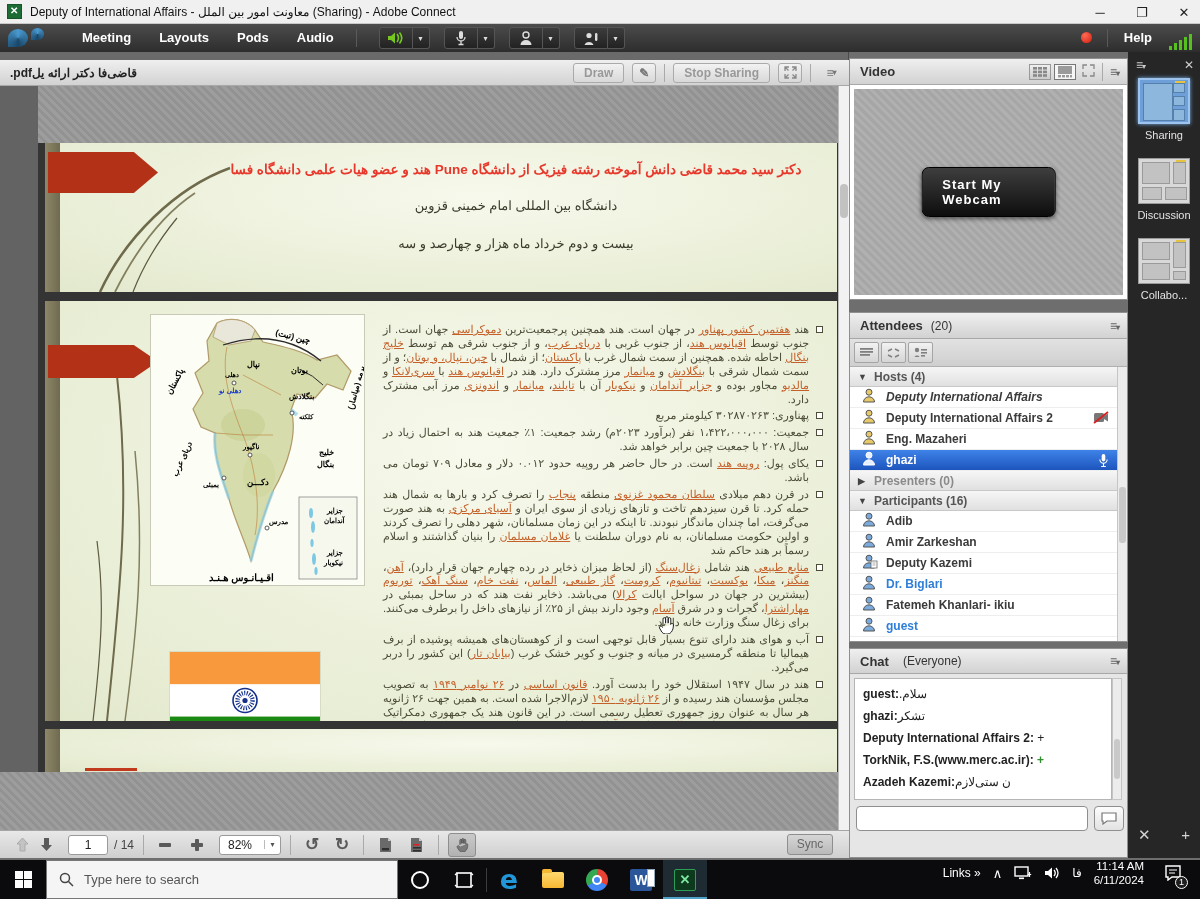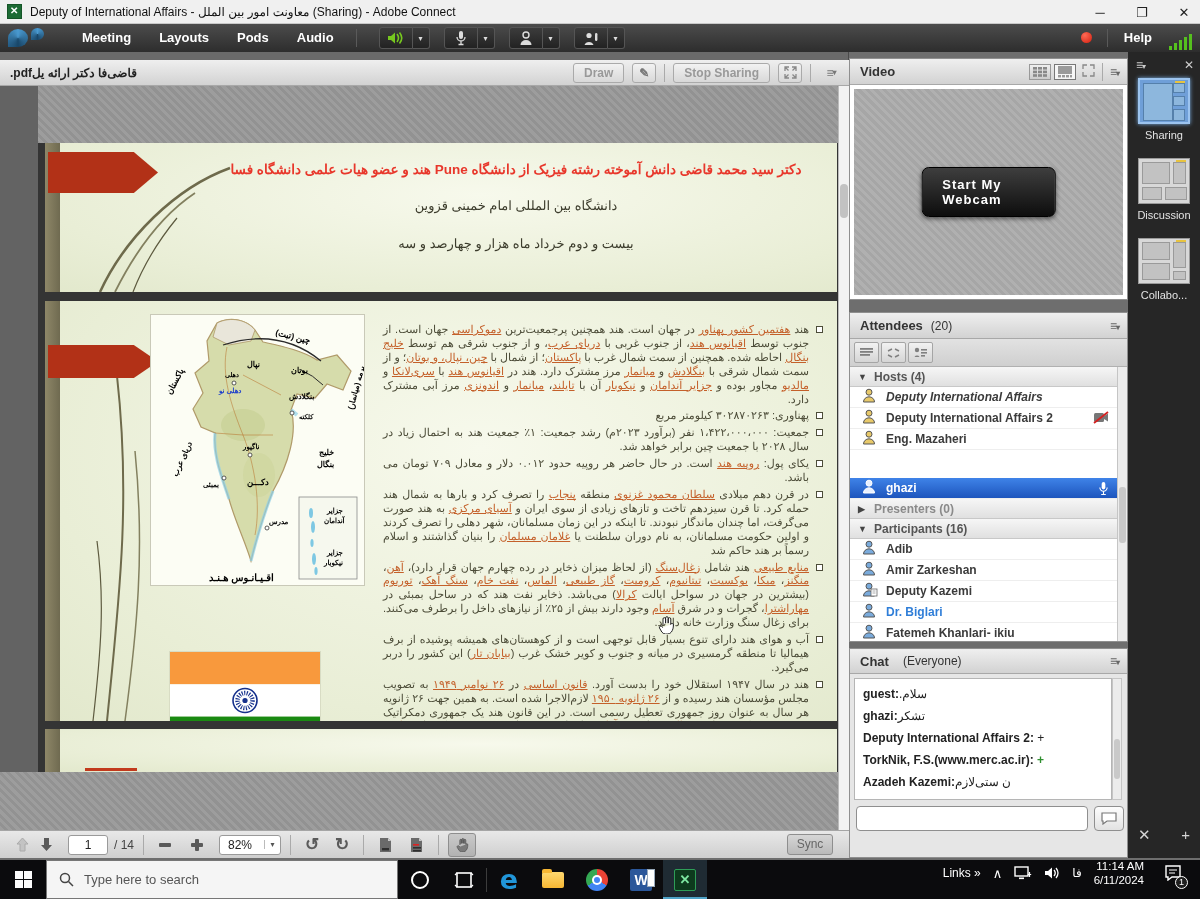--- a/index.html
+++ b/index.html
@@ -94,21 +94,21 @@
   #att-pod .pod-header { height:26px; }
   #att-toolbar { height:28px; background:linear-gradient(#e2e2e2,#cfcfcf); border-bottom:1px solid #b0b0b0; display:flex; align-items:center; padding-left:4px; gap:2px; }
   .att-tb-btn { width:25px; height:21px; border:1px solid #a5a5a5; border-radius:2px; background:linear-gradient(#f2f2f2,#d5d5d5); display:flex; align-items:center; justify-content:center; color:#777; font-size:10px; }
   #att-list { position:absolute; left:0; top:54px; right:10px; bottom:0; background:#fff; overflow:hidden; }
   #att-scroll { position:absolute; right:0; top:54px; width:10px; bottom:0; background:#ececec; border-left:1px solid #c5c5c5; }
   #att-scroll .thumb { position:absolute; left:1px; top:120px; width:7px; height:56px; background:#c9c9c9; border-radius:3px; }
   .att-sec { height:20px; background:linear-gradient(#f6f6f6,#e0e0e0); border-bottom:1px solid #c8c8c8; display:flex; align-items:center; gap:8px; padding-left:8px; font-size:12px; font-weight:bold; color:#555; }
   .att-sec .arr { font-size:9px; color:#444; width:8px; }
   .att-sec.dim { color:#8a8a8a; }
   .att-row { height:21px; display:flex; align-items:center; gap:8px; padding-left:12px; background:#fff; border-bottom:1px solid #eee; font-size:12px; font-weight:bold; color:#3b3b3b; position:relative; }
-  .att-row.sel { background:linear-gradient(#3f83e8,#1d55bd); color:#fff;margin-top:28px; }
+  .att-row.sel { background:linear-gradient(#3f83e8,#1d55bd); color:#fff; }
   .att-row.italic .nm { font-style:italic; }
   .att-row.blue .nm { color:#2f7ed8; }
   .att-row .right-ic { position:absolute; right:8px; top:3px; }
 
   #chat-pod { position:absolute; left:849px; top:648px; width:279px; height:210px; background:#e6e6e6; border:1px solid #8f8f8f; }
   #chat-pod .pod-header { height:25px; }
   #chat-msgs { position:absolute; left:4px; top:29px; width:258px; height:122px; background:#fff; border:1px solid #b5b5b5; padding:8px 8px; overflow:hidden; }
   #chat-scroll { position:absolute; right:5px; top:29px; width:10px; height:122px; background:#ececec; border:1px solid #c5c5c5; }
   #chat-scroll .thumb { position:absolute; left:1px; top:60px; width:6px; height:40px; background:#c9c9c9; border-radius:3px; }
   .chat-row { font-size:12px; color:#222; margin-bottom:8px; white-space:nowrap; }

